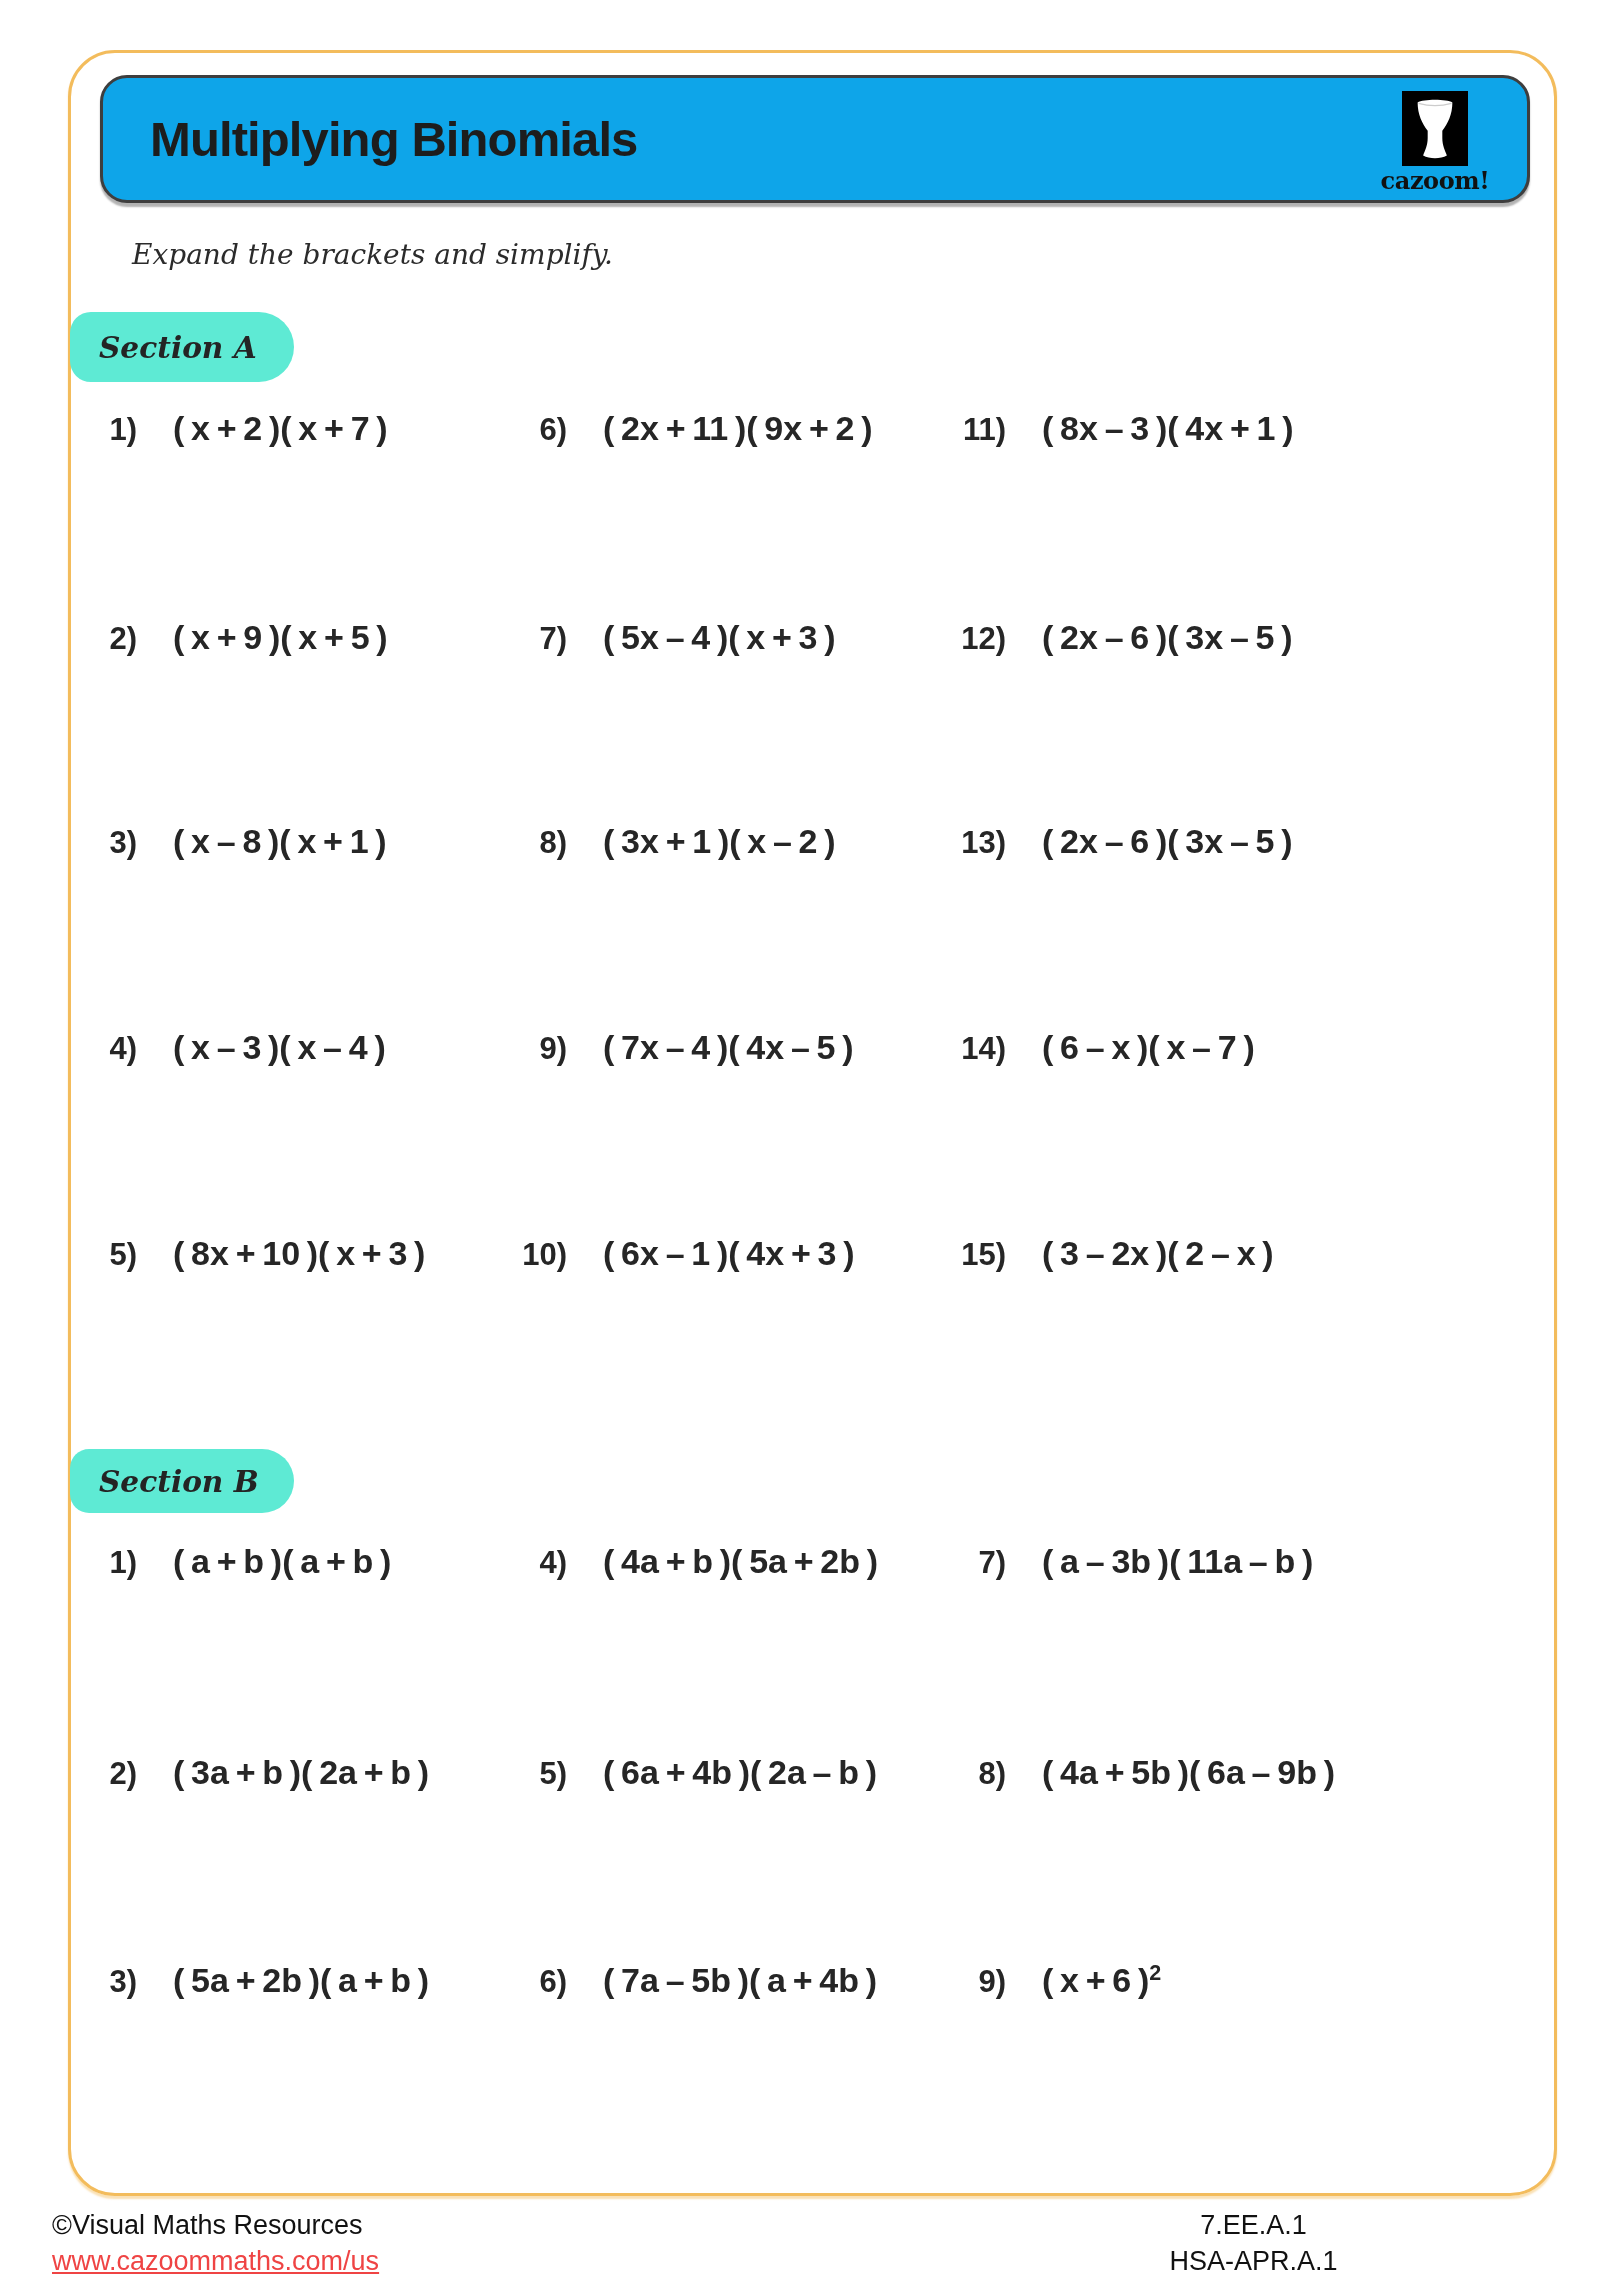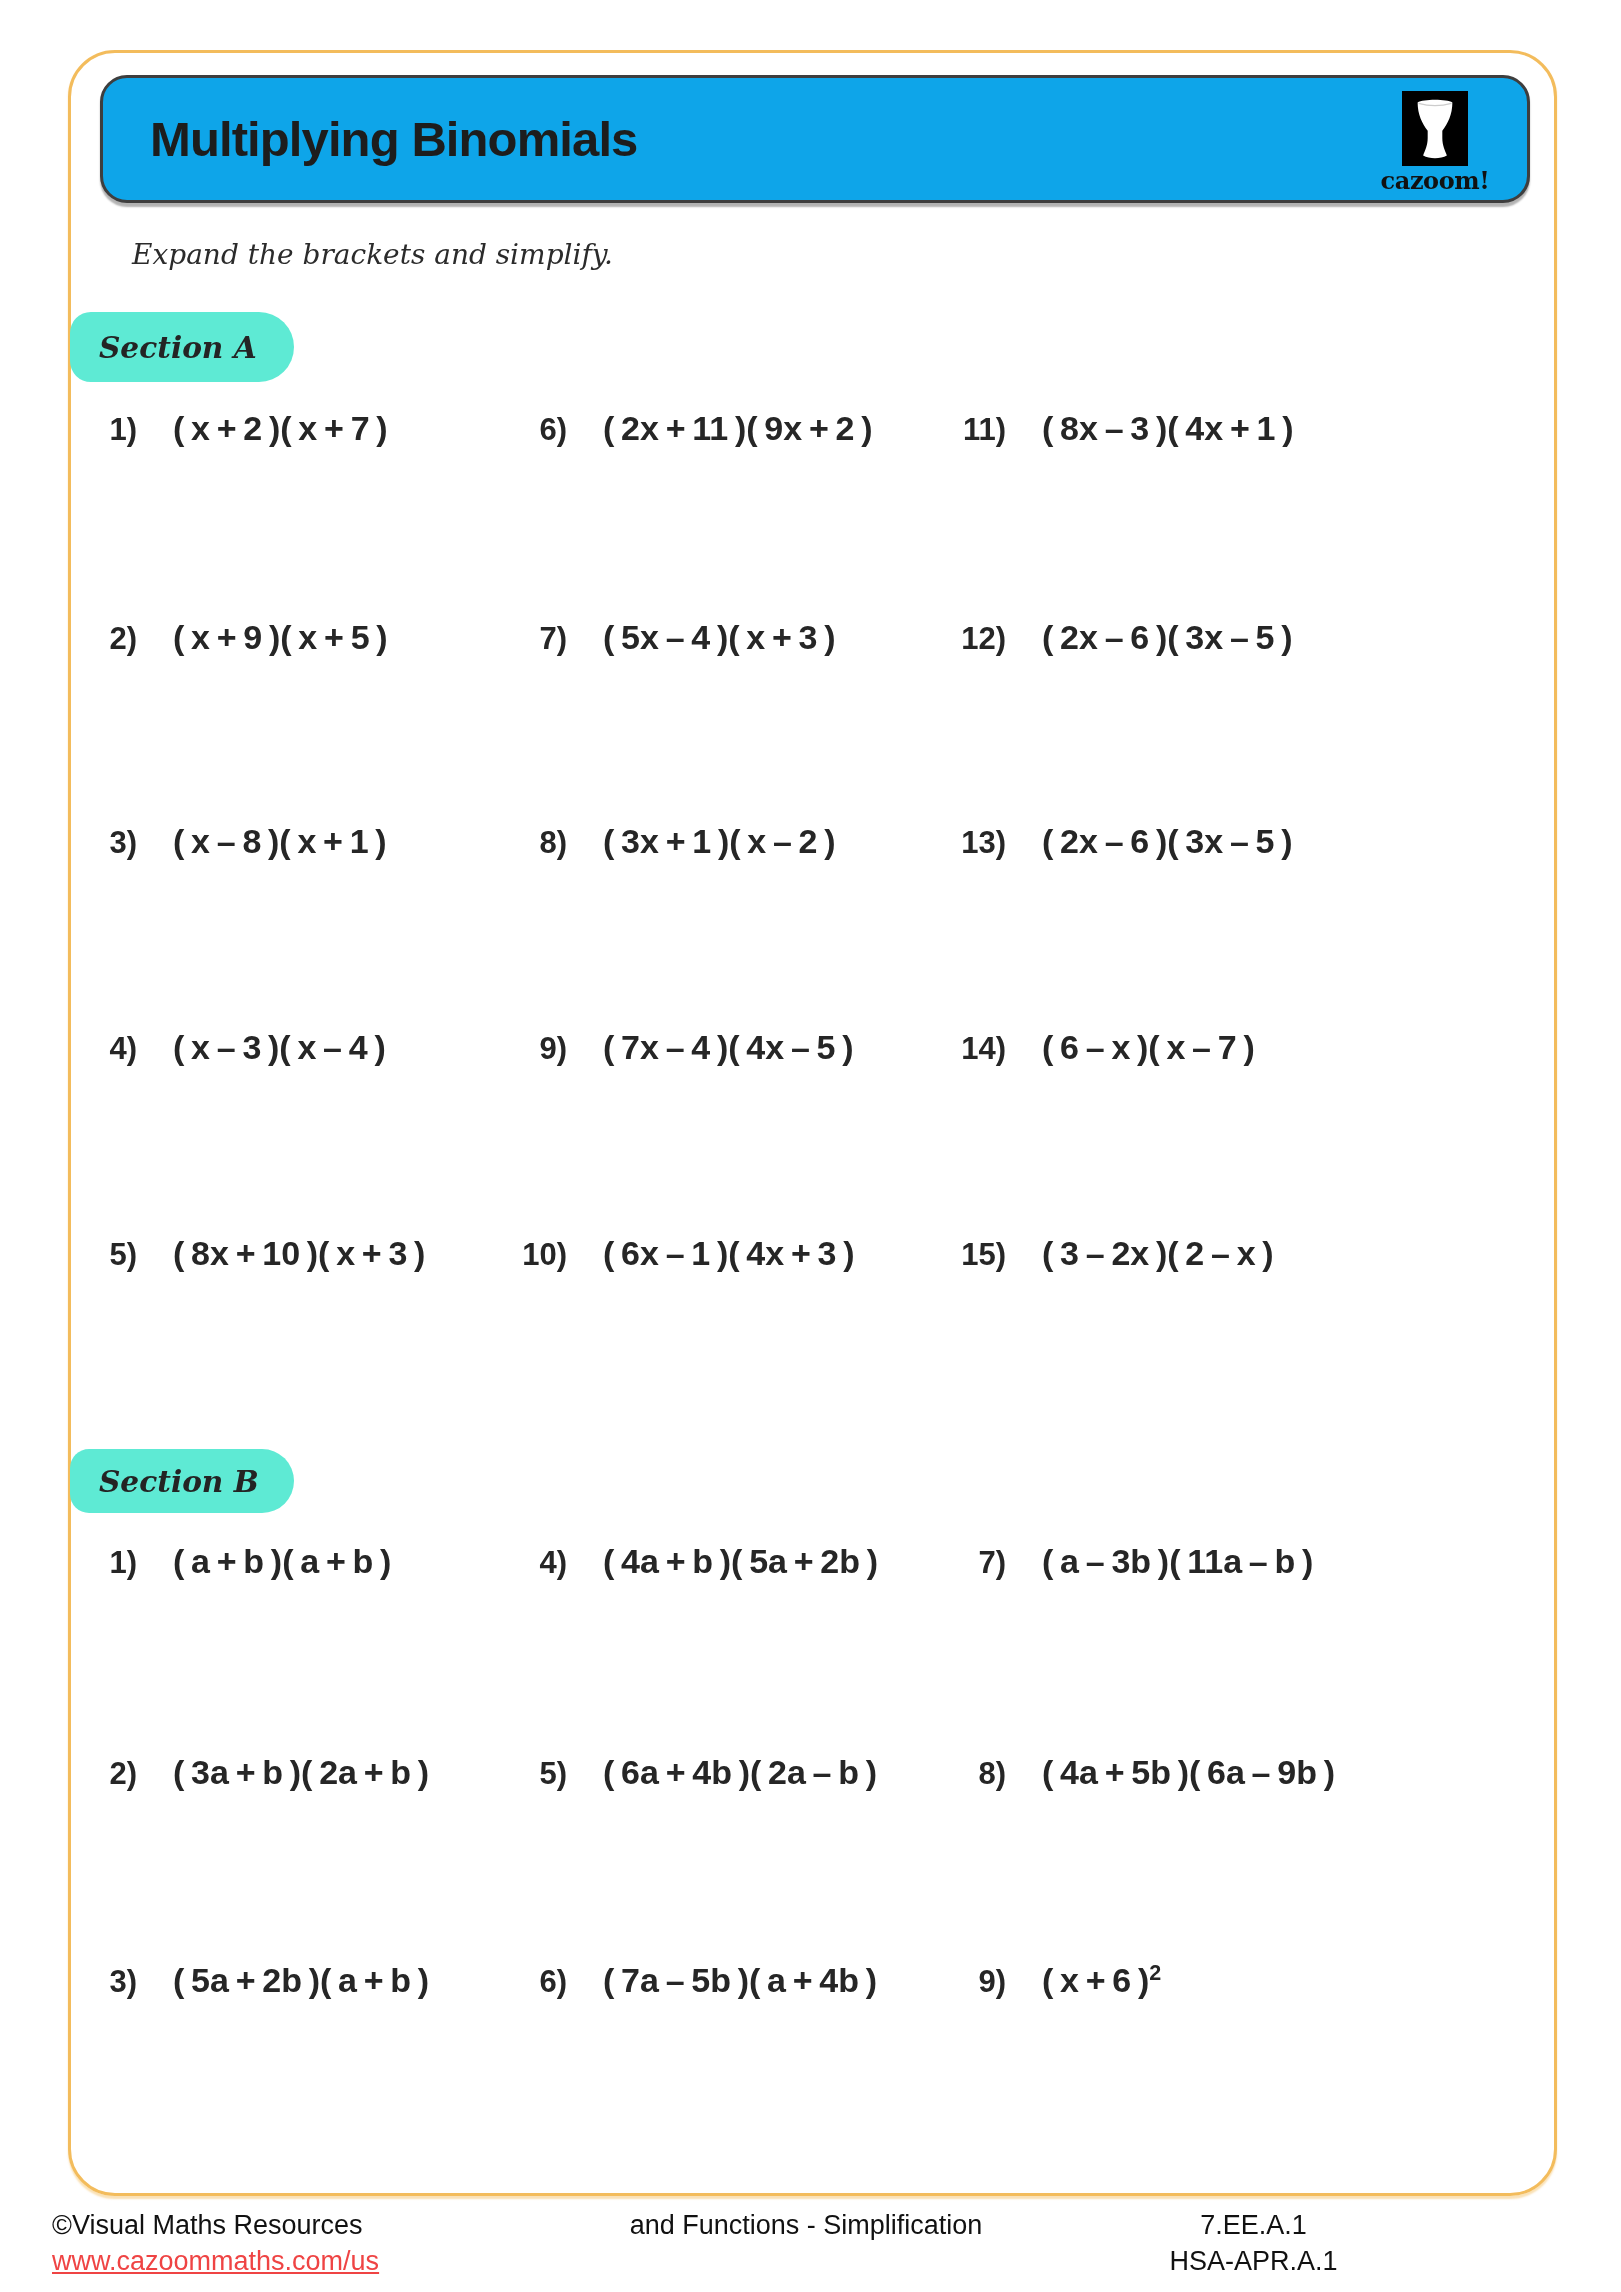--- a/index.html
+++ b/index.html
@@ -192,19 +192,18 @@
 <div class="prob c3 rb3">
   <span class="pnum">9)</span>
   <span class="pexpr"><span>( x + 6 )</span><sup>2</sup></span>
 </div>
 
 <div class="footer-block footer-left">
   <div>©Visual Maths Resources</div>
   <div class="footer-link">www.cazoommaths.com/us</div>
 </div>
 <div class="footer-block footer-center">
-  <div>and Functions - Simplification</div>
 </div>
 <div class="footer-block footer-right">
   <div>7.EE.A.1</div>
   <div>HSA-APR.A.1</div>
 </div>
 
 
 </body></html>

